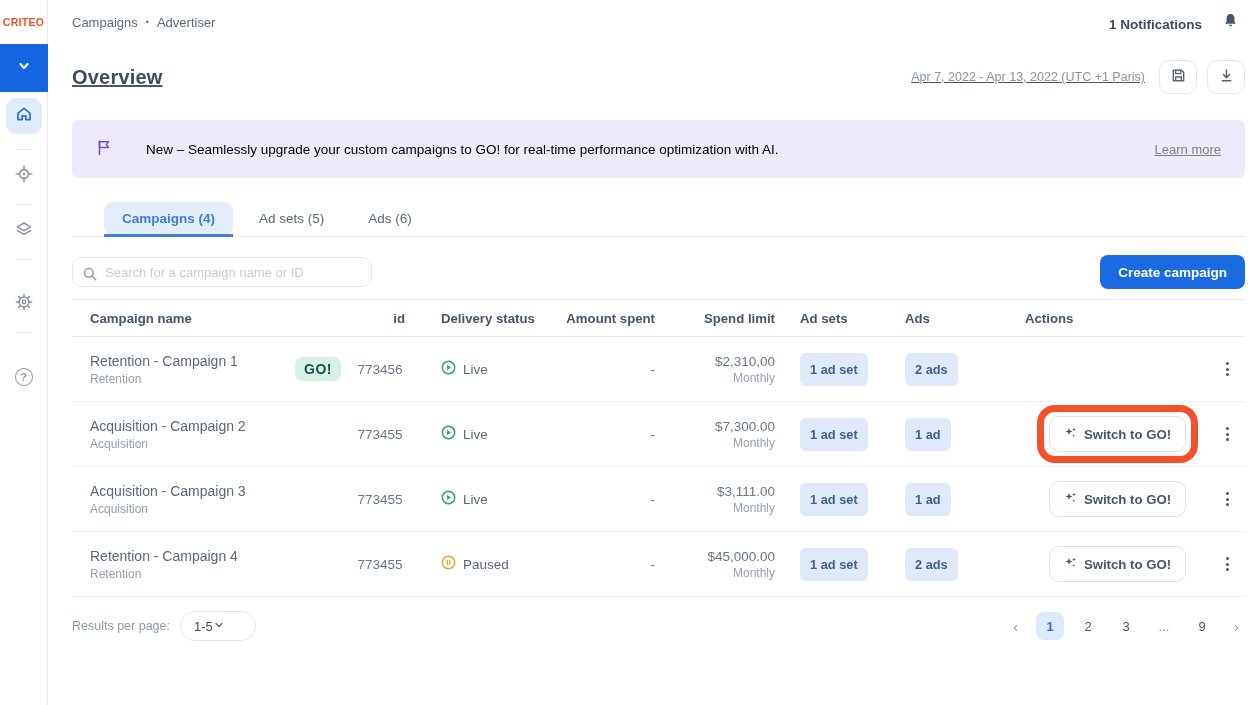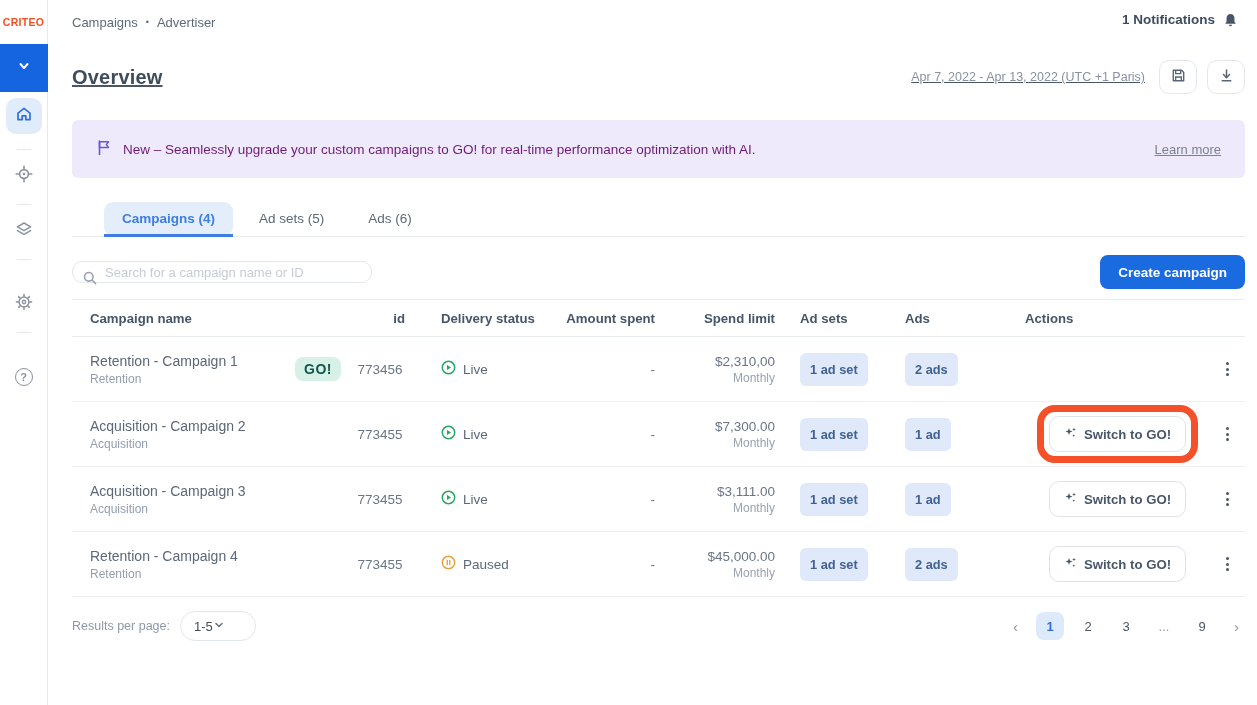--- a/index.html
+++ b/index.html
@@ -15,42 +15,42 @@
   .side-div { width:14px; height:1px; background:#e2e5ea; margin:15px 0 13px; }
   .side-ic { width:36px; height:26px; display:flex; align-items:center; justify-content:center; }
   .side-gap { height:18px; }
   .help-circle { width:18px; height:18px; border:1.6px solid #8a939f; border-radius:50%; color:#8a939f; font-size:11px; font-weight:700; display:flex; align-items:center; justify-content:center; }
 
   
   .main { flex:1; display:flex; flex-direction:column; }
   .topbar { height:44px; display:flex; align-items:center; justify-content:space-between; padding:0 20px 0 24px; }
   .crumbs { display:flex; align-items:center; gap:8px; font-size:13px; color:#5e6a79; }
   .crumb-dot { font-size:9px; color:#5e6a79; }
-  .notif { display:flex; align-items:flex-start; gap:7px; font-size:13.5px; font-weight:600; color:#3e4c5d; cursor:pointer; }
+  .notif { display:flex; align-items:flex-end; gap:20px; font-size:13.5px; font-weight:600; color:#3e4c5d; cursor:pointer; }
 
   .content { padding:0 14px 0 24px; }
   .title-row { margin-top:16px; display:flex; align-items:center; justify-content:space-between;text-decoration:underline; }
   .page-title { font-size:20px; font-weight:700; color:#3f4c5c; letter-spacing:.2px; }
   .date-actions { display:flex; align-items:center; gap:10px; }
   .date-range { font-size:12.5px; color:#8792a2; margin-right:4px; }
   .icon-btn { width:38px; height:34px; background:#fff; border:1px solid #e4e8ee; border-radius:10px; display:flex; align-items:center; justify-content:center; cursor:pointer; }
 
   .banner { margin-top:26px; height:58px; background:#efeafb; border-radius:6px; display:flex; align-items:center; gap:11px; padding:0 24px; }
-  .banner-text { font-size:13.5px; color:#701a75; font-weight:500; }
+  .banner-text { font-size:13.5px; color:#000000; font-weight:500;margin-left:23px; }
   .learn-more { margin-left:auto; font-size:13px; color:#7a8292; text-decoration:underline; cursor:pointer; }
 
   .tab-bar { margin-top:24px; display:flex; gap:8px; border-bottom:1px solid #e6eaef;padding-left:32px; }
   .tab { position:relative; padding:9px 18px 10px; font-size:13.5px; color:#5c6977; border-radius:9px; cursor:pointer; }
   .tab.active { background:#e4eefb; color:#3e7ee1; font-weight:700; }
   .tab.active::after { content:""; position:absolute; left:0; right:0; bottom:-1px; height:3px; background:#3e7ee1; }
 
   .toolbar { margin-top:18px; display:flex; align-items:center; justify-content:space-between; }
   .search-wrap { position:relative; width:300px; }
   .search-wrap svg { position:absolute; left:10px; top:9px; }
-  .search-input { width:300px; height:22px; border:1px solid #e3e7ee; border-radius:10px; padding:0 10px 0 32px; font-size:13px; color:#49566a; outline:none; font-family:inherit; }
+  .search-input { width:300px; height:30px; border:1px solid #e3e7ee; border-radius:10px; padding:0 10px 0 32px; font-size:13px; color:#49566a; outline:none; font-family:inherit; }
   .search-input::placeholder { color:#c6ccd6; }
   .create-btn { height:34px; padding:0 18px; background:#1b6be0; color:#fff; border:none; border-radius:8px; font-size:13.5px; font-weight:600; cursor:pointer; font-family:inherit; }
 
   
   .table { margin-top:10px; }
   .thead, .trow { display:grid; grid-template-columns:283px 50px 155px 95px 120px 130px 120px 185px 35px; align-items:center; }
   .thead { height:38px; border-top:1px solid #e7ebf0; border-bottom:1px solid #e7ebf0; font-size:13.2px; font-weight:700; color:#45566a; }
   .trow { height:65px; border-bottom:1px solid #edf0f4; }
   .c-pad { padding-left:18px; }
   .c-right { text-align:right; }

